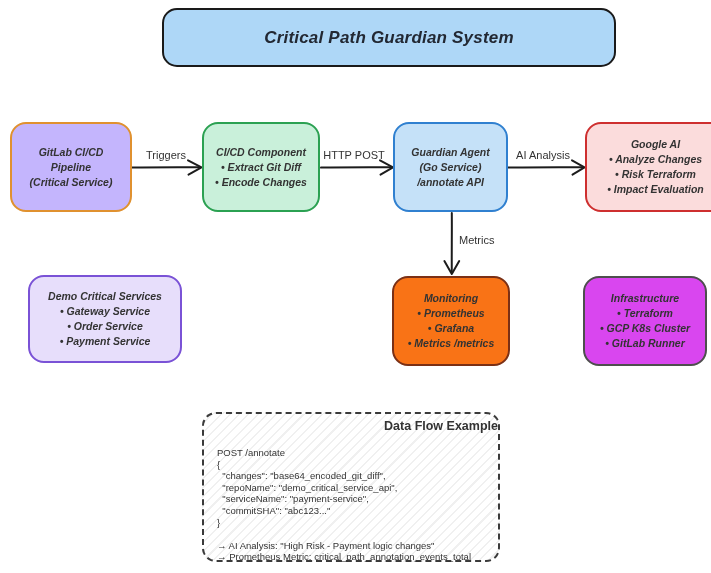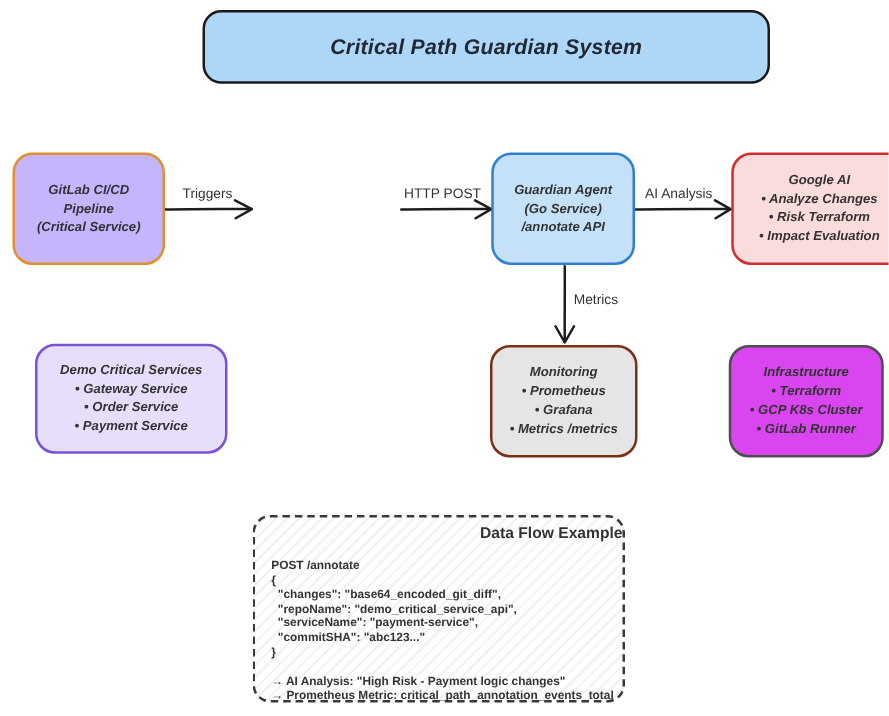--- a/index.html
+++ b/index.html
@@ -28,21 +28,21 @@
   }
   .title-node { border-width:2.4px; border-radius:15px; }
   .title-text { font-size:17px; font-weight:700; color:#222833; letter-spacing:.2px; }
   .dataflow {
     position:absolute; box-sizing:border-box;
     border:2px dashed #3a3a3a; border-radius:14px;
     background:repeating-linear-gradient(135deg,#ffffff 0px,#ffffff 5px,#f0f0f0 5px,#f0f0f0 6.5px);
     padding-top:5px;
   }
   .df-title { text-align:right; font-size:12.5px; font-weight:700; color:#333333; }
-  .df-code { margin-top:14px; padding-left:13px;font-weight:bold; }
+  .df-code { margin-top:14px; padding-left:13px; }
   .code-line {
     font-size:9.5px; line-height:11.6px; min-height:11.6px;
     color:#333333; white-space:pre;
   }
 </style>
 </head>
 <body>
 
 <div class="canvas">
 
@@ -73,20 +73,25 @@
   <div class="node title-node" style="left: 162px; top: 8px; width: 454px; height: 59px; background: rgb(174, 215, 247); border-color: rgb(26, 26, 26);">
     <div class="title-text">Critical Path Guardian System</div>
   </div>
 
   <div class="node" style="left: 10px; top: 122px; width: 122px; height: 90px; background: #c4b5fd; border-color: rgb(224, 145, 47);">
     <div class="node-line">GitLab CI/CD</div>
     <div class="node-line">Pipeline</div>
     <div class="node-line">(Critical Service)</div>
   </div>
 
+  <div class="node" style="left: 202px; top: 122px; width: 118px; height: 90px; background: rgb(201, 240, 218); border-color: rgb(43, 161, 82);">
+    <div class="node-line">CI/CD Component</div>
+    <div class="node-line">• Extract Git Diff</div>
+    <div class="node-line">• Encode Changes</div>
+  </div>
 
   <div class="node" style="left: 393px; top: 122px; width: 115px; height: 90px; background: rgb(197, 225, 248); border-color: rgb(48, 128, 208);">
     <div class="node-line">Guardian Agent</div>
     <div class="node-line">(Go Service)</div>
     <div class="node-line">/annotate API</div>
   </div>
 
   <div class="node" style="left: 585px; top: 122px; width: 141px; height: 90px; background: rgb(251, 220, 220); border-color: rgb(206, 47, 47);">
     <div class="node-line">Google AI</div>
     <div class="node-line">• Analyze Changes</div>
@@ -94,21 +99,21 @@
     <div class="node-line">• Impact Evaluation</div>
   </div>
 
   <div class="node" style="left: 8px; top: 275px; width: 154px; height: 88px; background: rgb(231, 222, 251); border-color: rgb(122, 82, 214); margin-left: 20px;">
     <div class="node-line">Demo Critical Services</div>
     <div class="node-line">• Gateway Service</div>
     <div class="node-line">• Order Service</div>
     <div class="node-line">• Payment Service</div>
   </div>
 
-  <div class="node" style="left: 392px; top: 276px; width: 118px; height: 90px; background: #e5e5e5; border-color: rgb(123, 48, 21);">
+  <div class="node" style="left: 392px; top: 276px; width: 118px; height: 90px; background: #f97316; border-color: rgb(123, 48, 21);">
     <div class="node-line">Monitoring</div>
     <div class="node-line">• Prometheus</div>
     <div class="node-line">• Grafana</div>
     <div class="node-line">• Metrics /metrics</div>
   </div>
 
   <div class="node" style="left: 583px; top: 276px; width: 124px; height: 90px; background: #d946ef; border-color: rgb(78, 78, 78);">
     <div class="node-line">Infrastructure</div>
     <div class="node-line">• Terraform</div>
     <div class="node-line">• GCP K8s Cluster</div>

